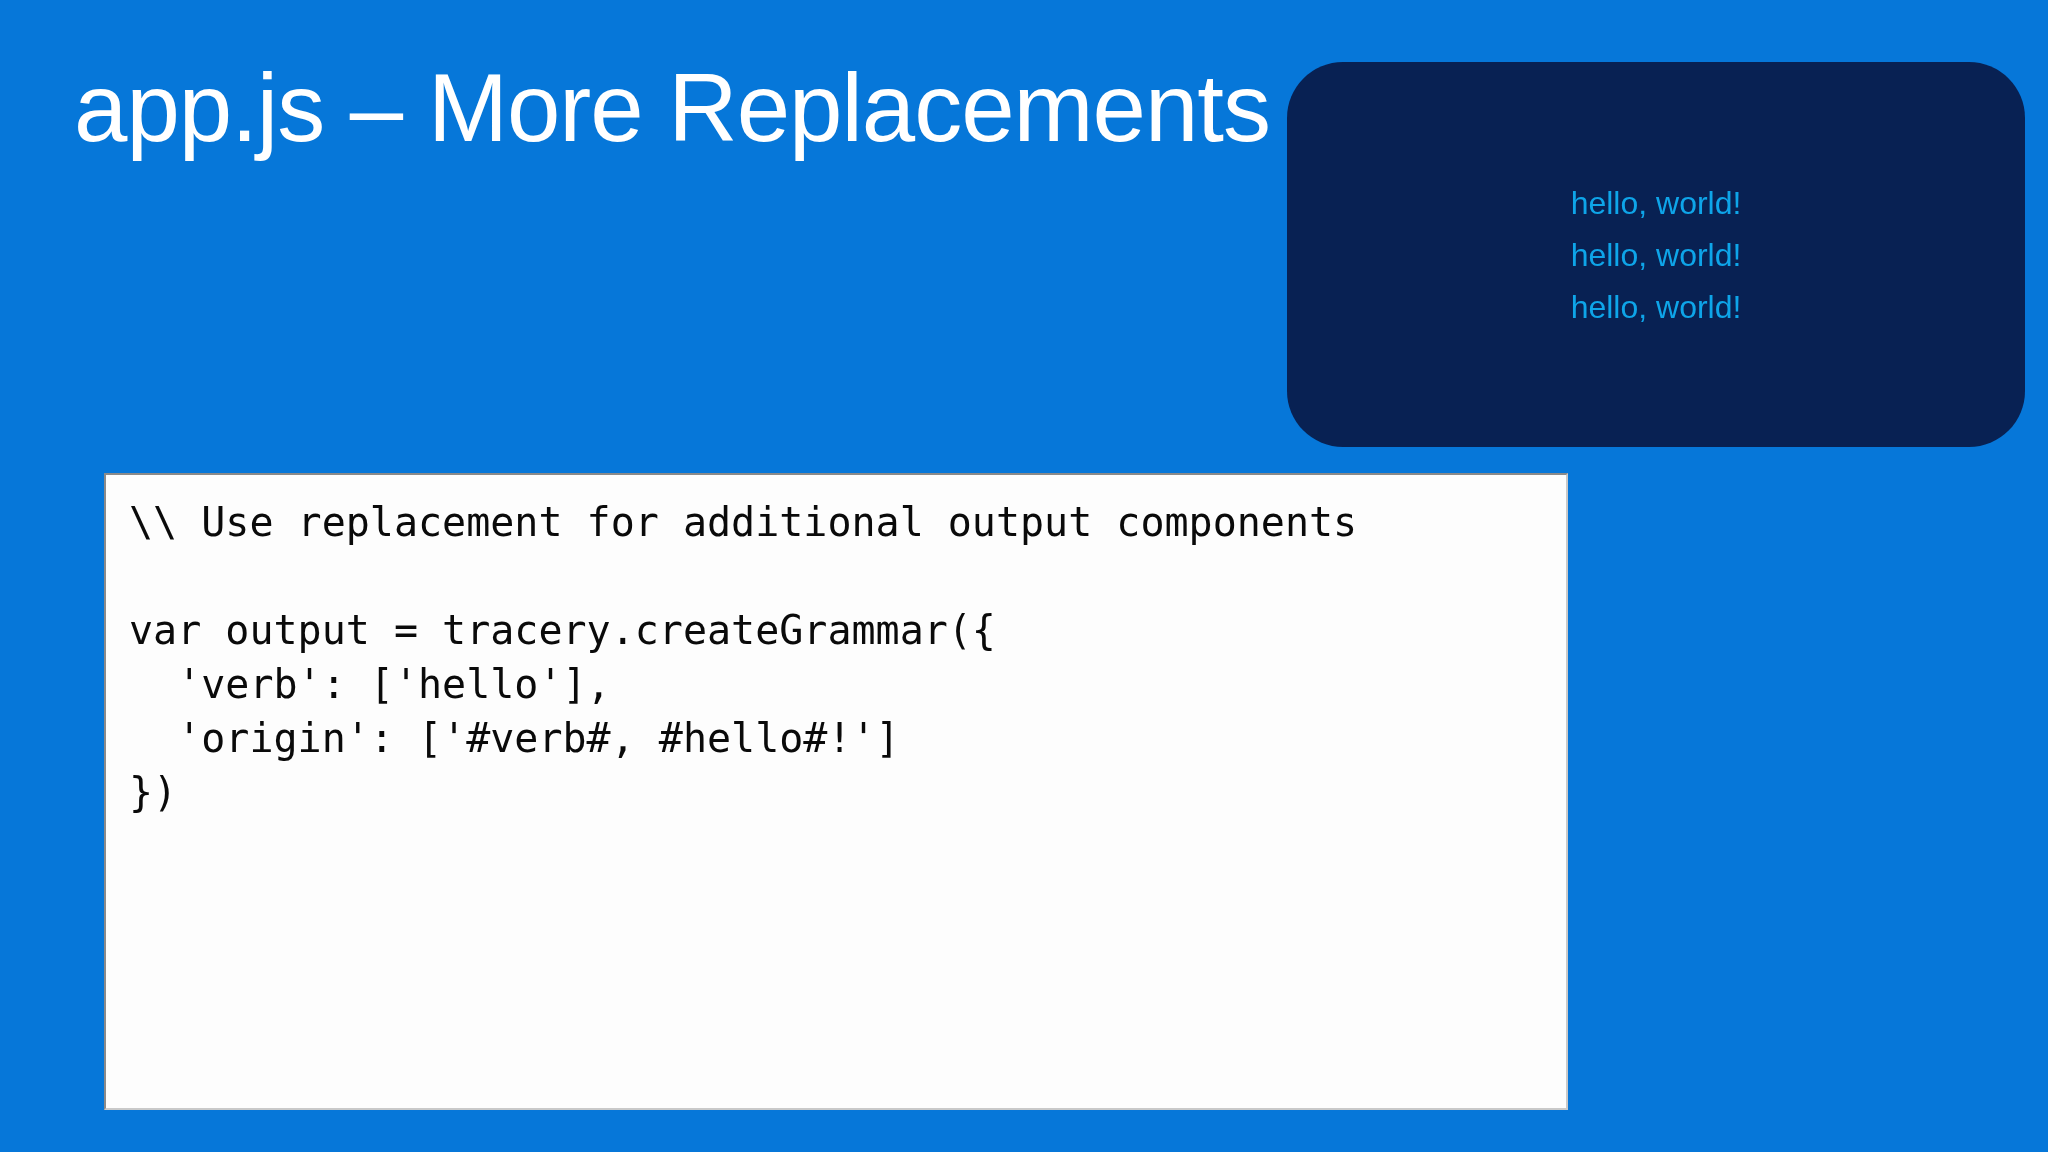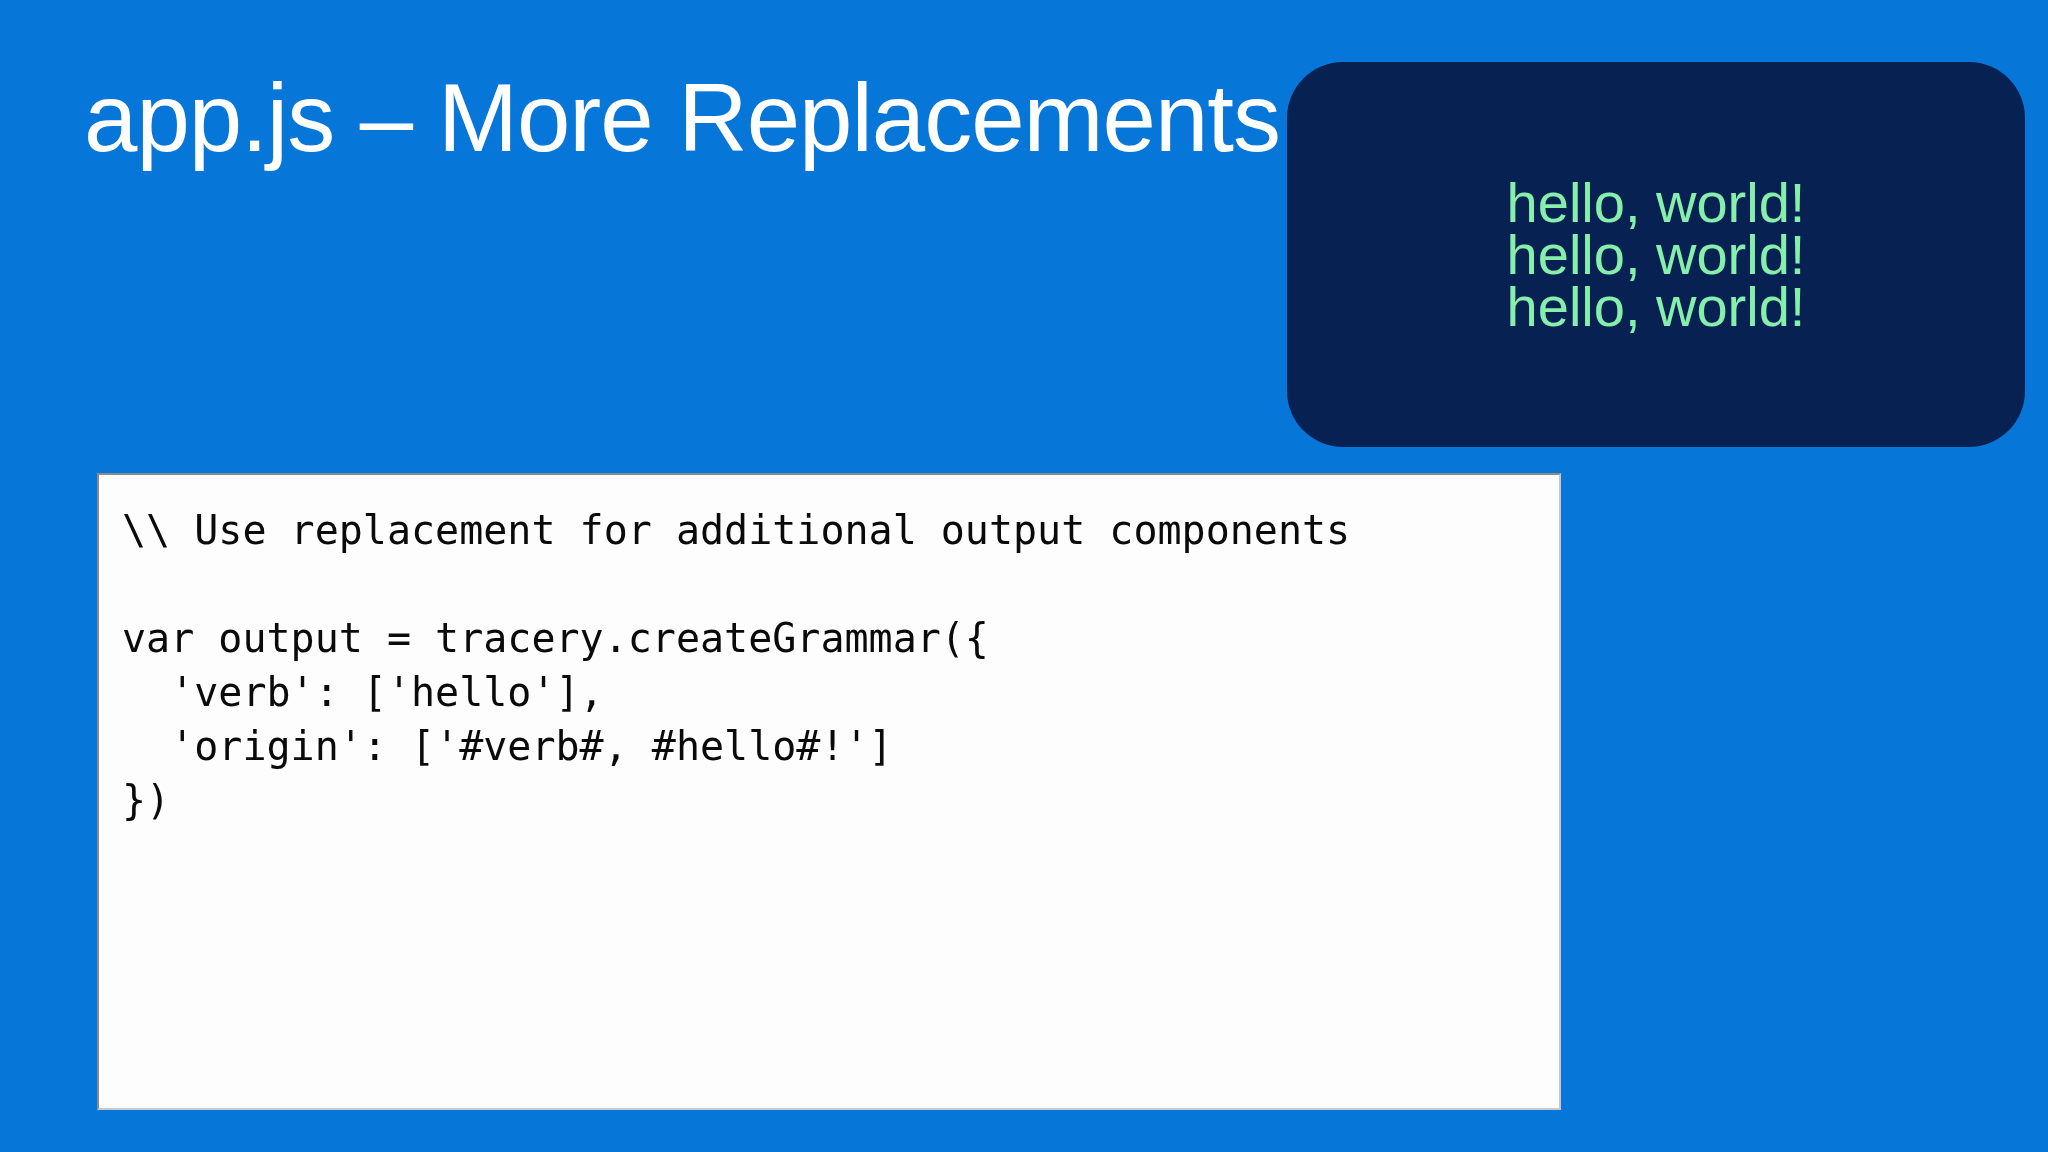--- a/index.html
+++ b/index.html
@@ -12,58 +12,58 @@
     width: 2048px;
     height: 1152px;
     background: #0677d9;
     overflow: hidden;
     font-family: "Liberation Sans", sans-serif;
   }
   .slide-title {
     position: absolute;
     left: 72px;
     top: 58px;
-    margin: 12px;
+    margin: 2px;
     font-size: 96px;
     line-height: 1;
     font-weight: 300;
     letter-spacing: -1px;
     color: #ffffff;
     white-space: nowrap;
   }
   .output-panel {
     position: absolute;
     left: 1287px;
     top: 62px;
     width: 738px;
     height: 385px;
     background: #082153;
     border-radius: 56px;
     display: flex;
     align-items: center;
     justify-content: center;
   }
   .output-lines {
-    color: #86efac;
-    font-size: 56px;
+    color: #0ea5e9;
+    font-size: 32px;
     line-height: 52px;
     text-align: left;
   }
   .code-panel {
     position: absolute;
-    left: 97px;
+    left: 104px;
     top: 473px;
     width: 1464px;
     height: 637px;
     box-sizing: border-box;
     background: #fdfdfd;
     border: 2px solid #8a8a8a;
     border-right-color: #c9c9c9;
     border-bottom-color: #c9c9c9;
-    padding: 28px 0 0 23px;
+    padding: 20px 0 0 23px;
     overflow: hidden;
   }
   .code-line {
     font-family: "DejaVu Sans Mono", "Liberation Mono", monospace;
     font-size: 40px;
     line-height: 54px;
     min-height: 54px;
     color: #0a0a0a;
     white-space: pre;
   }

